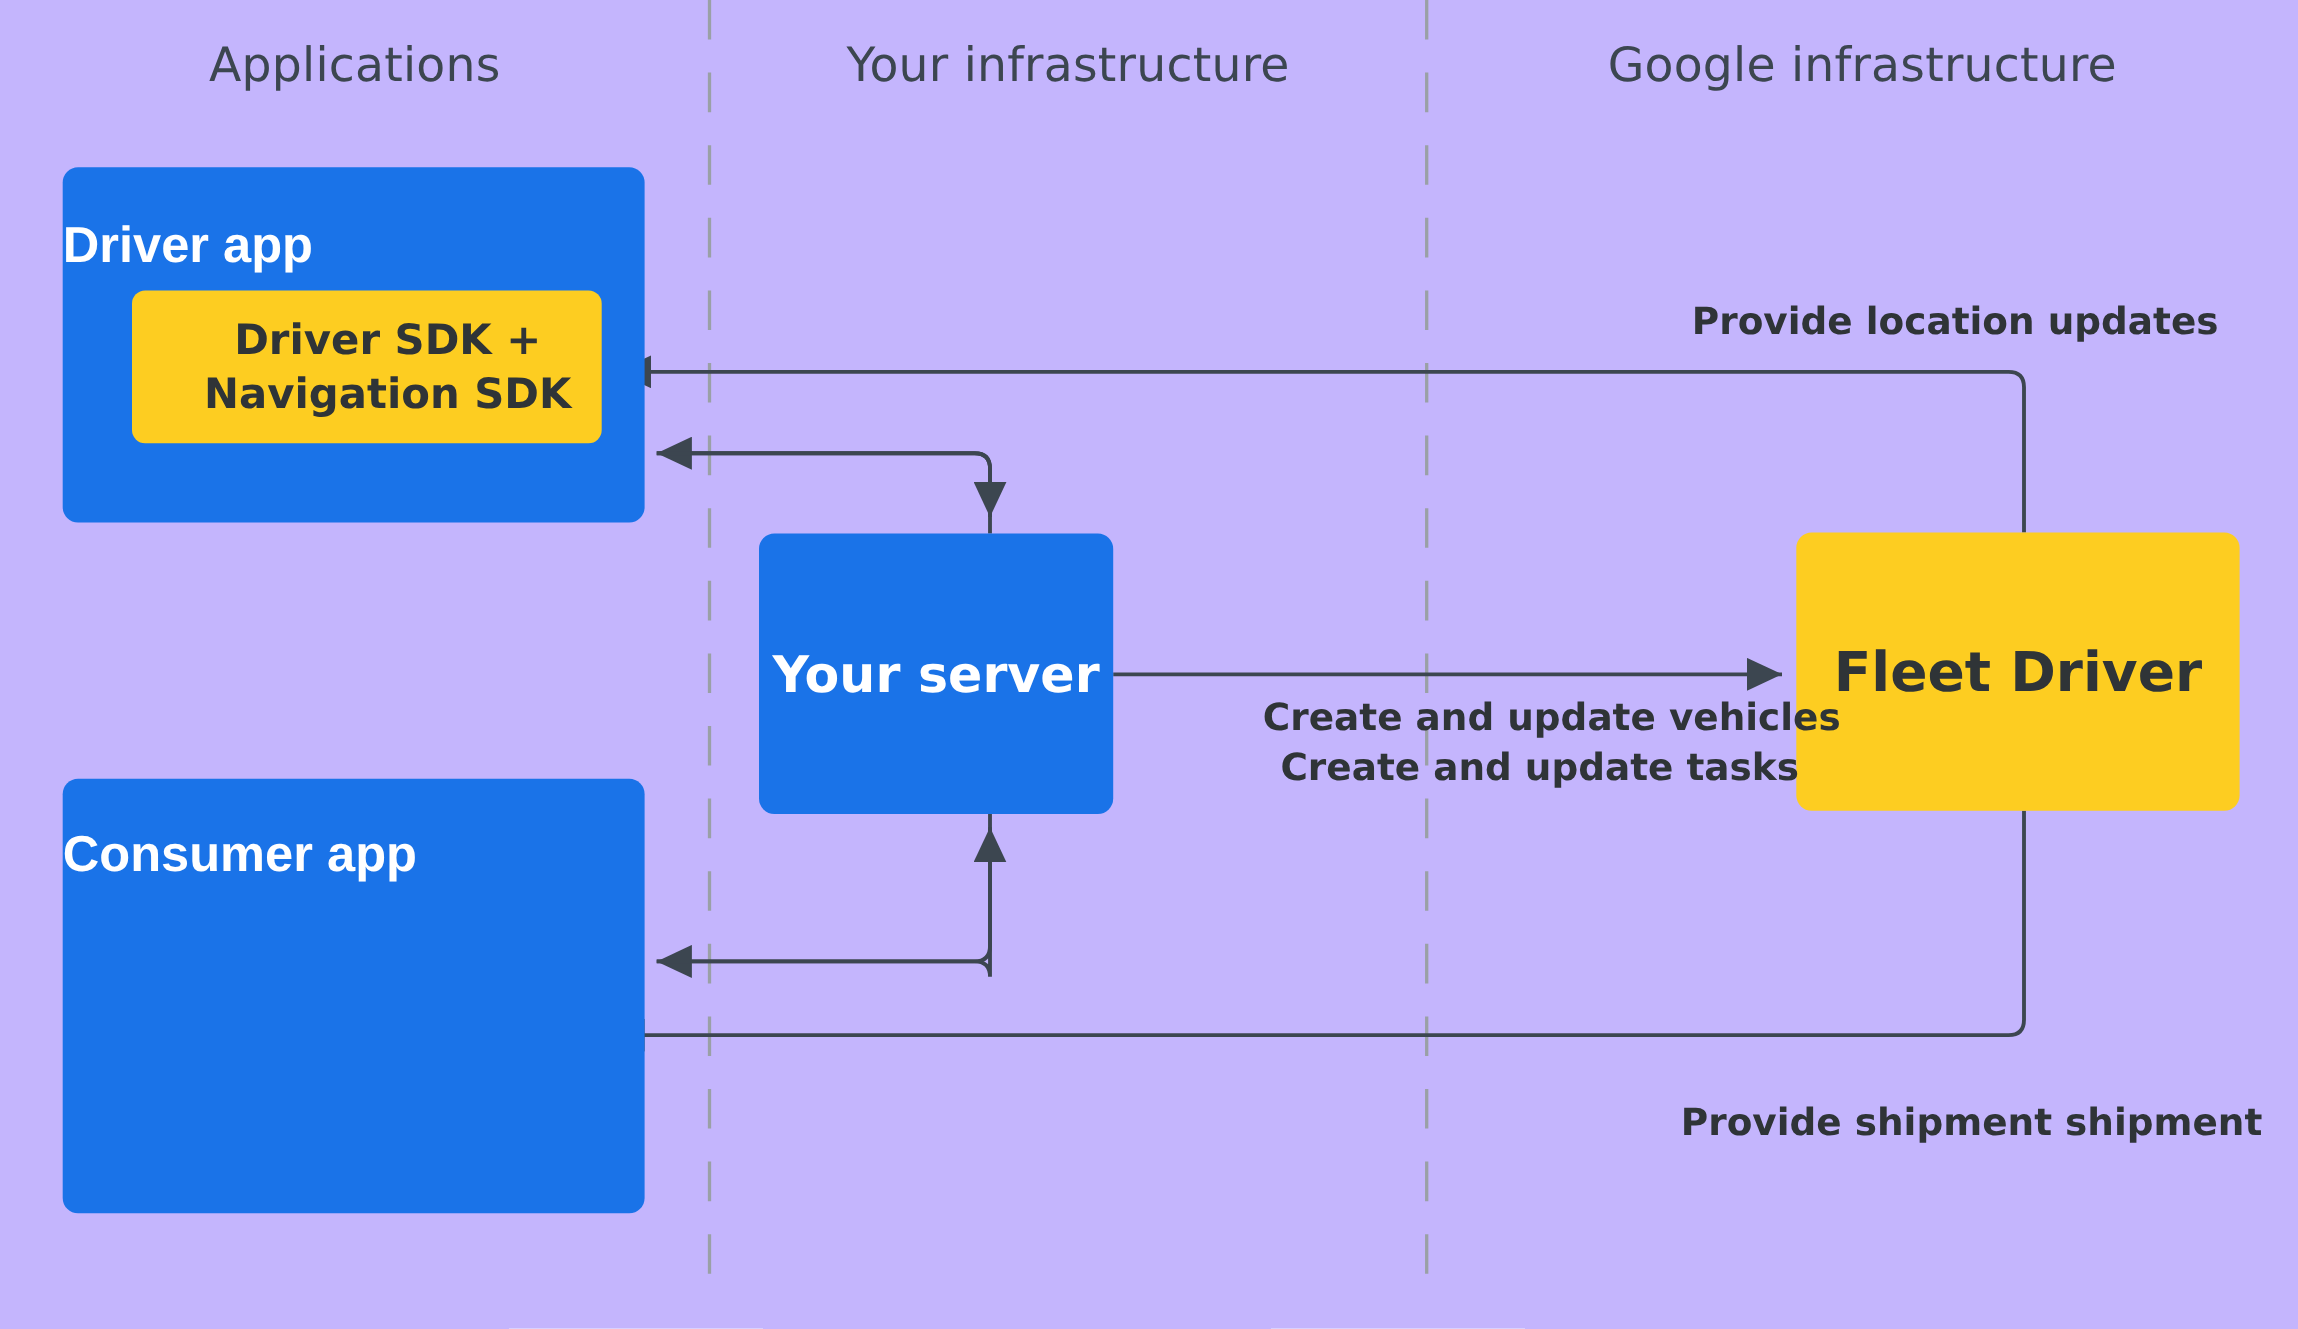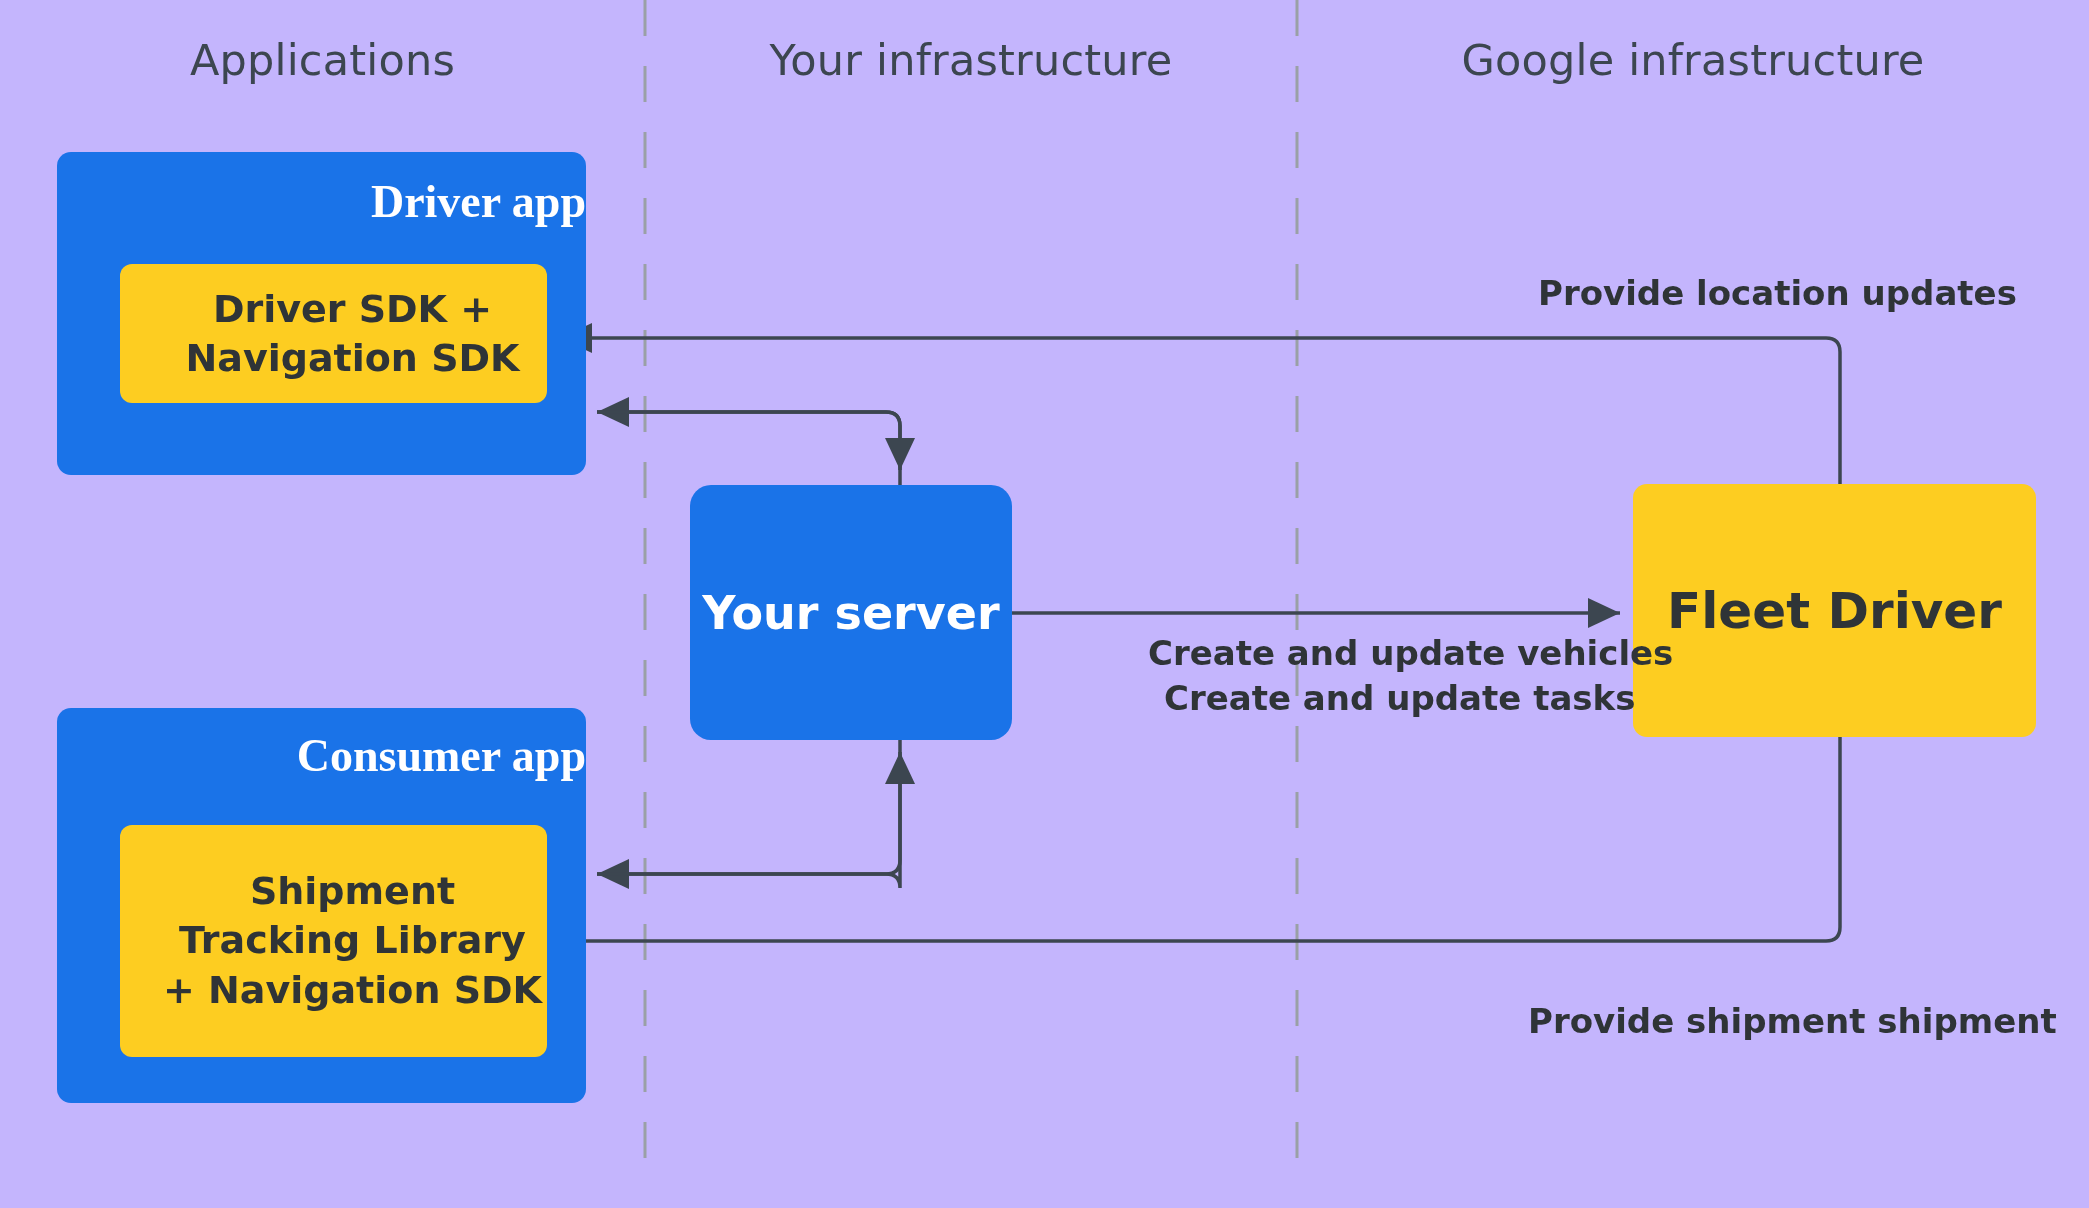--- a/index.html
+++ b/index.html
@@ -38,26 +38,27 @@
   .app-box {
     position: absolute;
     background: #1a73e8;
     border-radius: 14px;
     box-sizing: border-box;
   }
   .app-title {
     position: absolute;
     left: 0;
     right: 0;
-    text-align: right;
+    text-align: left;
     color: #ffffff;
     font-weight: bold;
     font-size: 46px;
     line-height: 1.05;
-    font-family: Liberation Serif, serif;
+    font-family: Liberation Sans, sans-serif;
+    margin-top: 20px;
   }
   .sdk-box {
     position: absolute;
     background: #fdcd21;
     border-radius: 12px;
     display: flex;
     align-items: center;
     justify-content: center;
     text-align: center;
     color: #2f3437;
@@ -74,21 +75,20 @@
     justify-content: center;
     text-align: center;
     font-weight: bold;
     box-sizing: border-box;
     font-family: "DejaVu Sans", "Liberation Sans", sans-serif;
   }
   .server-box {
     background: #1a73e8;
     color: #ffffff;
     font-size: 46px;
-    border-radius: 21px;
   }
   .engine-box {
     background: #fdcd21;
     color: #2f3437;
     font-size: 50px;
   }
   .edge-label {
     position: absolute;
     color: #2f3437;
     font-weight: bold;
@@ -145,27 +145,20 @@
     <div class="sdk-box" style="left:63px; top:112px; width:427px; height:139px; font-size:38px; line-height:1.28;">
       <span>
         <span>Driver SDK +</span><br>
         <span>Navigation SDK</span>
       </span>
     </div>
   </div>
 
   <div class="app-box" style="left:57px; top:708px; width:529px; height:395px;">
     <div class="app-title" style="top:24px;">Consumer app</div>
-    <div class="sdk-box" style="left:63px; top:117px; width:427px; height:232px; font-size:38px; line-height:1.3;">
-      <span>
-        <span>Shipment</span><br>
-        <span>Tracking Library</span><br>
-        <span>+ Navigation SDK</span>
-      </span>
-    </div>
   </div>
 
   <div class="plain-box server-box" style="left:690px; top:485px; width:322px; height:255px;">
     <span>Your server</span>
   </div>
 
   <div class="plain-box engine-box" style="left:1633px; top:484px; width:403px; height:253px;">
     <span>Fleet Driver</span>
   </div>
 

